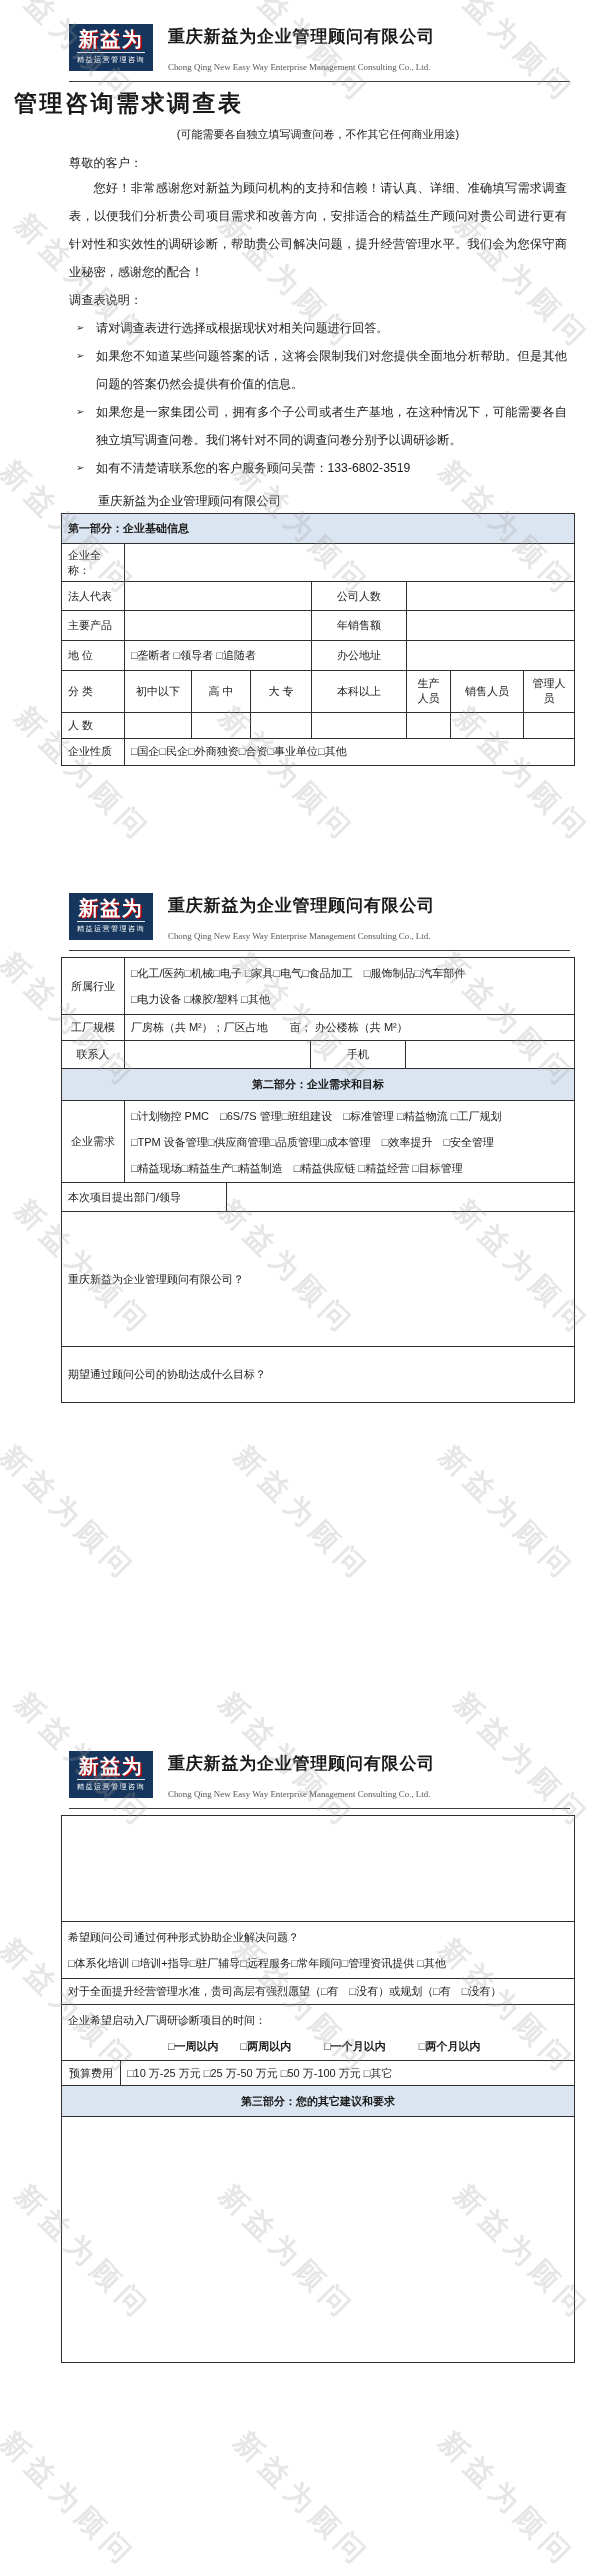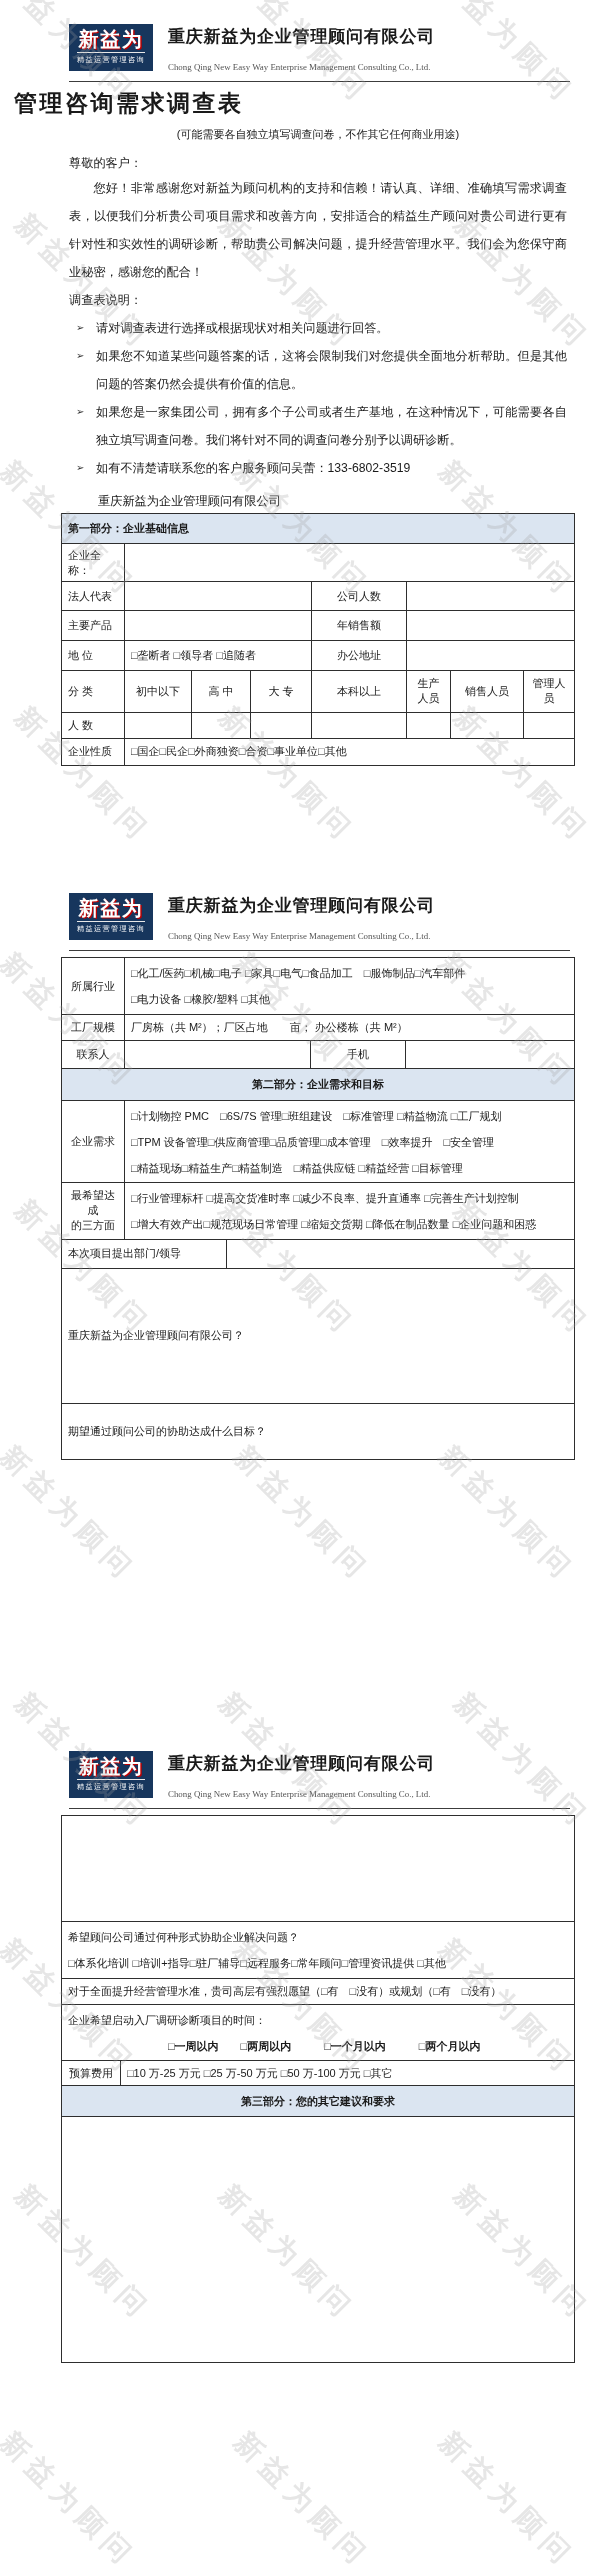--- a/index.html
+++ b/index.html
@@ -207,30 +207,20 @@
     </tr>
     <tr style="height:32px">
           <td class="sec ctr" colspan="5">第二部分：企业需求和目标</td>
         </tr>
     <tr style="height:81px">
       <td class="ctr">企业需求</td>
       <td colspan="4">
         <div class="opt-line">□计划物控 PMC　□6S/7S 管理□班组建设　□标准管理 □精益物流 □工厂规划</div>
         <div class="opt-line">□TPM 设备管理□供应商管理□品质管理□成本管理　□效率提升　□安全管理</div>
         <div class="opt-line">□精益现场□精益生产□精益制造　□精益供应链 □精益经营 □目标管理</div>
-      </td>
-    </tr>
-    <tr style="height:55px">
-      <td class="ctr">
-        <div>最希望达成</div>
-        <div>的三方面</div>
-      </td>
-      <td colspan="4">
-        <div class="opt-line">□行业管理标杆 □提高交货准时率 □减少不良率、提升直通率 □完善生产计划控制</div>
-        <div class="opt-line">□增大有效产出□规范现场日常管理 □缩短交货期 □降低在制品数量 □企业问题和困惑</div>
       </td>
     </tr>
     <tr style="height:29px">
       <td colspan="2">本次项目提出部门/领导</td>
       <td colspan="3"></td>
     </tr>
     <tr style="height:135px">
       <td class="qcell" colspan="5">
         <span>重庆新益为企业管理顾问有限公司？</span>
       </td>

